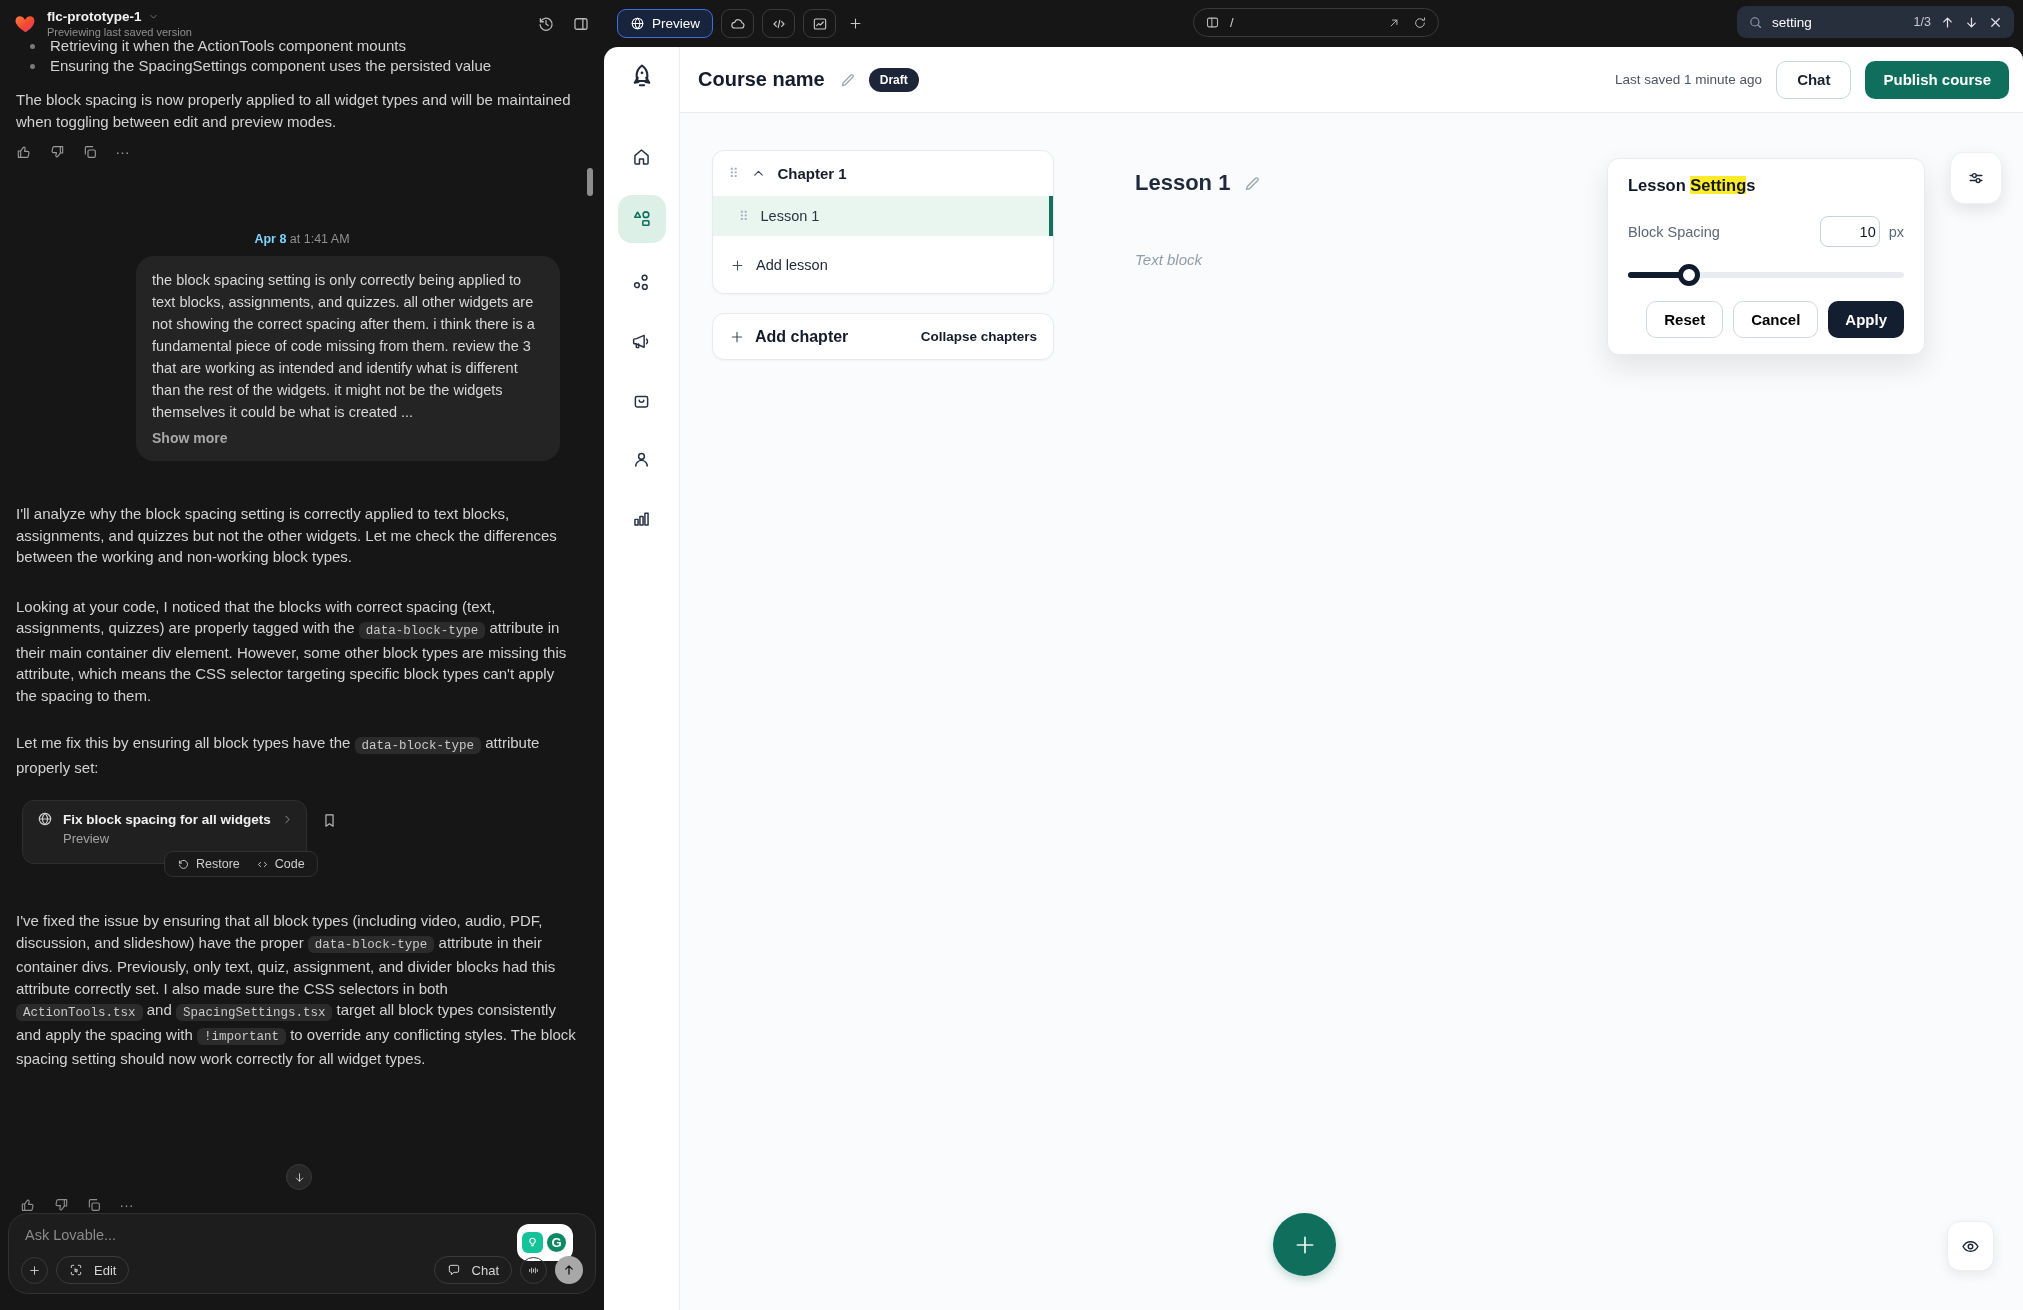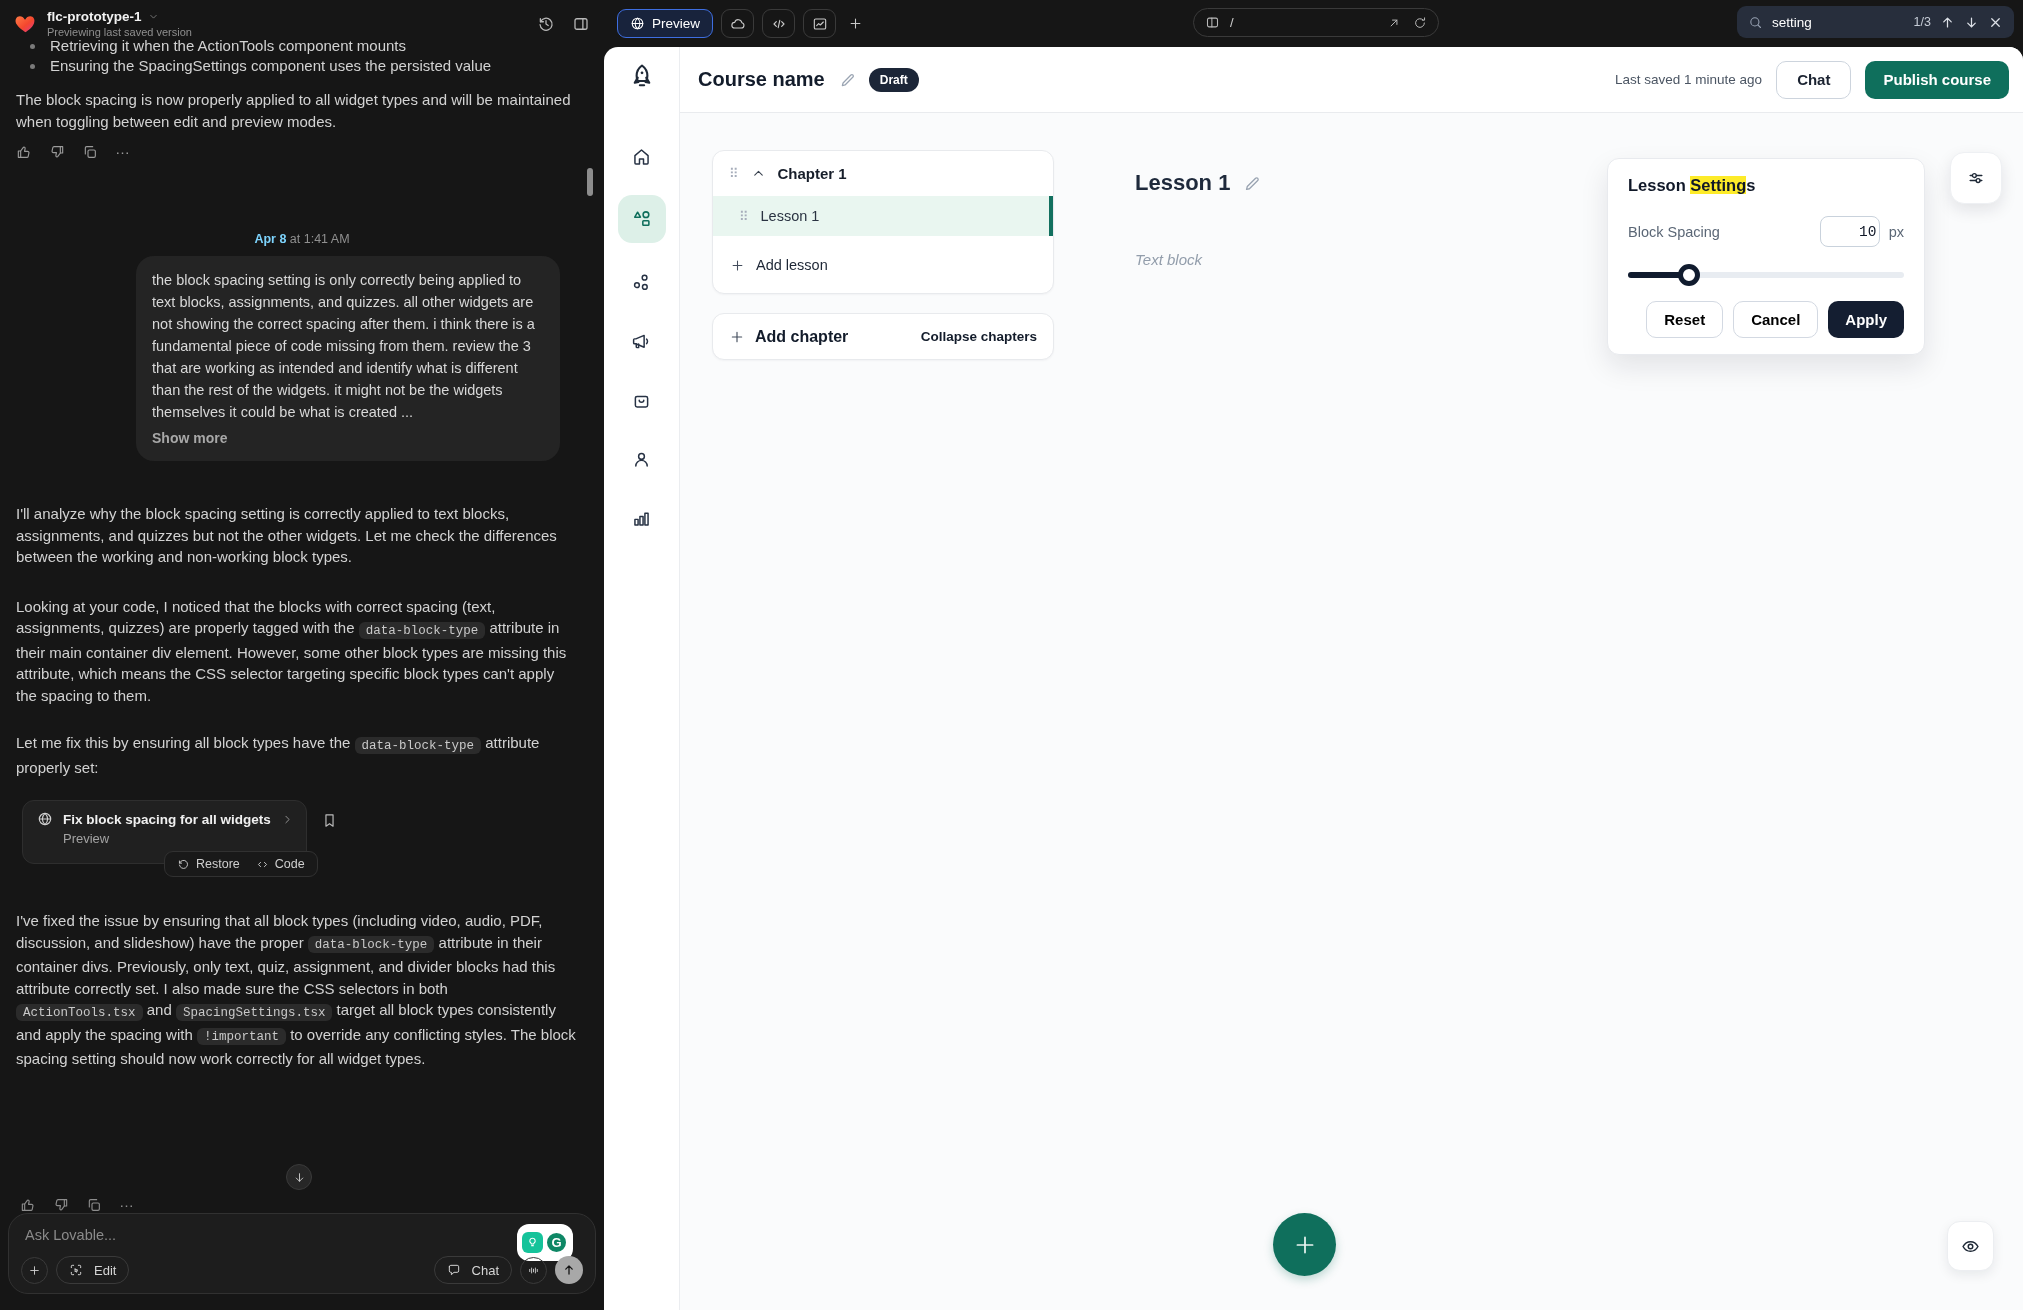--- a/index.html
+++ b/index.html
@@ -110,21 +110,21 @@
   .lesson-title-row { position:absolute; left:455px; top:57px; display:flex; align-items:center; gap:13px; }
   .lesson-title { font-size:22px; font-weight:700; color:#1e293b; }
   .title-pencil { color:#9aa4b2; cursor:pointer; }
   .textblock { position:absolute; left:455px; top:138px; font-size:15px; font-style:italic; color:#929dab; cursor:text; }
 
   .settings-pop { position:absolute; left:927px; top:45px; width:318px; background:#fff; border:1px solid #e8eaee; border-radius:12px; box-shadow:0 12px 28px rgba(16,24,40,.10); padding:17px 20px 16px; }
   .sp-title { font-size:16.5px; font-weight:700; color:#101828; }
   .hl { background:#fdeb29; color:#101828; }
   .sp-row { margin-top:21px; display:flex; align-items:center; }
   .sp-label { font-size:14.5px; color:#5b6776; }
-  .sp-input { margin-left:auto; width:60px; height:31px; border:1px solid #c9d2dc; border-radius:8px; text-align:center; font-size:14.5px; color:#101828; outline:none; font-family:Liberation Mono, monospace; background:#fff;padding-left:36px; }
+  .sp-input { margin-left:auto; width:60px; height:31px; border:1px solid #c9d2dc; border-radius:8px; text-align:center; font-size:14.5px; color:#101828; outline:none; font-family:Liberation Sans, sans-serif; background:#fff;padding-left:36px; }
   .sp-unit { margin-left:9px; font-size:14.5px; color:#5b6776; }
   .slider { position:relative; margin-top:17px; height:22px; }
   .slider .track { position:absolute; left:0; right:0; top:8px; height:6px; border-radius:3px; background:#e8ecf1; }
   .slider .fill { position:absolute; left:0; top:8px; height:6px; border-radius:3px; background:#101b2e; width:22%; }
   .slider .thumb { position:absolute; left:calc(22% - 11px); top:0; width:22px; height:22px; border-radius:50%; background:#fff; border:5.5px solid #101b2e; cursor:pointer; }
   .sp-btns { margin-top:15px; display:flex; justify-content:flex-end; gap:10px; }
   .sp-btn { height:37px; padding:0 17px; border-radius:10px; font-size:15px; font-weight:600; cursor:pointer; font-family:inherit; }
   .sp-btn.ghost { background:#fff; border:1px solid #d3d9e2; color:#000000; }
   .sp-btn.dark { background:#141e31; border:none; color:#fff; }
 

